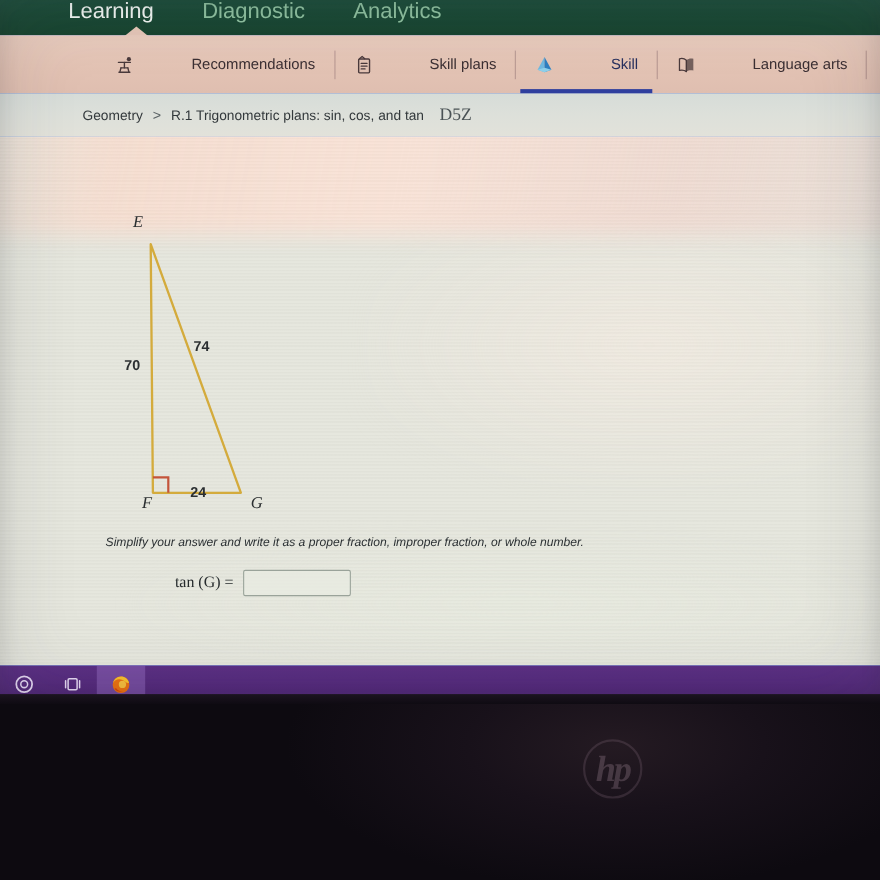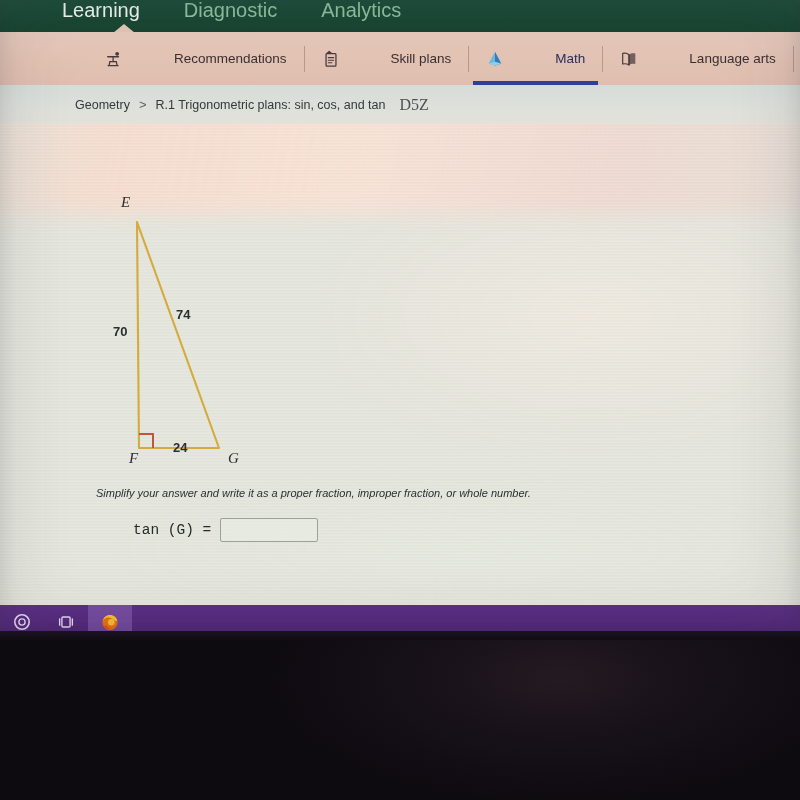--- a/index.html
+++ b/index.html
@@ -234,21 +234,22 @@
   .answer-row {
     position: absolute;
     left: 133px; top: 518px;
     display: flex;
     align-items: center;
     gap: 9px;
   }
   .answer-label {
     font-size: 14.5px;
     color: #262b2d;
-    font-family: Liberation Mono, monospace;
+    font-family: Liberation Serif, serif;
+    margin-left: 26px;
   }
   .answer-input {
     width: 98px; height: 24px;
     background: rgba(233,236,226,0.72);
     border: 1px solid #9aa39a;
     border-radius: 2px;
     font-size: 13px;
     font-family: "Liberation Sans", sans-serif;
     color: #23282a;
     padding: 0 4px;
@@ -297,20 +298,21 @@
   }
 </style>
 </head>
 <body>
 
 <div id="screen">
 
   <div class="laptop-body">
     
   </div>
+  <div class="hp-logo">hp</div>
 
   <div class="display">
 
     <div class="green-bar">
       <div class="green-nav">
         <span class="gnav-item active">Learning</span>
         <span class="gnav-item">Diagnostic</span>
         <span class="gnav-item">Analytics</span>
       </div>
     </div>
@@ -352,21 +354,21 @@
       <div class="subj-div"></div>
 
       <div class="subj active">
         <span>
           <svg class="icon-sm" viewBox="0 0 20 20">
             <path d="M10 2 L3 15 L10 17.5 Z" fill="#6fb8e0"></path>
             <path d="M10 2 L17 15 L10 17.5 Z" fill="#2f7fc0"></path>
             <path d="M3 15 L10 17.5 L17 15 L10 13 Z" fill="#8fd0ea"></path>
           </svg>
         </span>
-        <span class="subj-label">Math</span>
+        <span class="subj-label">Skill</span>
         <span class="subj-underline"></span>
       </div>
 
       <div class="subj-div"></div>
 
       <div class="subj">
         <span>
           <svg class="icon-sm" viewBox="0 0 20 20">
             <path d="M10 5.2 C8 3.5 5.5 3.2 3 3.8 L3 15.6 C5.5 15 8 15.3 10 16.8 Z" fill="none" stroke="#4a3a3c" stroke-width="1.3" stroke-linejoin="round"></path>
             <path d="M10 5.2 C12 3.5 14.5 3.2 17 3.8 L17 15.6 C14.5 15 12 15.3 10 16.8 Z" fill="#4a3a3c" opacity="0.72"></path>

